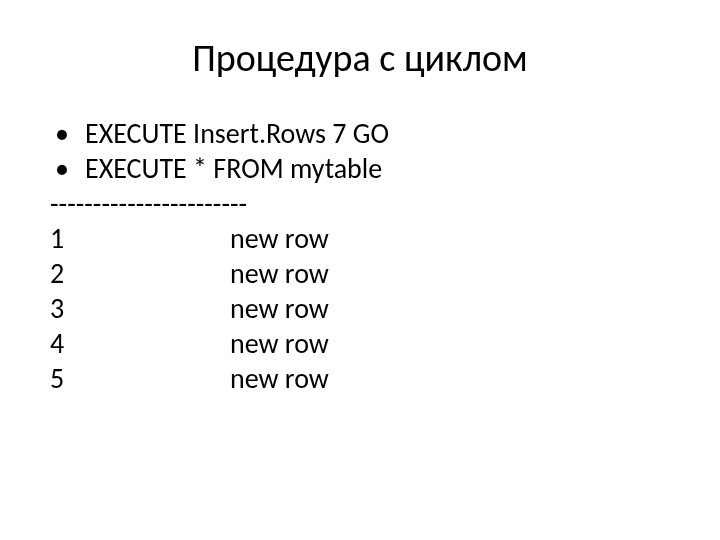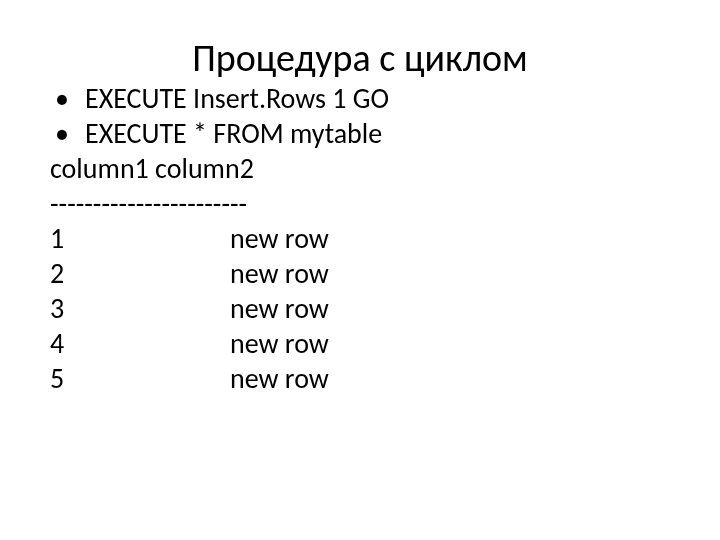--- a/index.html
+++ b/index.html
@@ -12,20 +12,21 @@
       height: 540px;
       background: #ffffff;
       font-family: Calibri, Arial, sans-serif;
       color: #000000;
       padding: 30px 50px;
     }
     .title {
       font-size: 38px;
       font-weight: 400;
       text-align: center;
+      margin-bottom: 35px;
       margin-top: 5px;
     }
     .content {
       font-size: 28px;
       line-height: 1.25;
     }
     .bullet-item {
       display: flex;
       align-items: flex-start;
     }
@@ -47,27 +48,26 @@
     }
   </style>
 </head>
 <body>
 
 <h1 class="title">Процедура с циклом</h1>
 
 <div class="content">
   <div class="bullet-item">
     <span class="bullet">•</span>
-    <span>EXECUTE Insert.Rows 1 GO</span>
+    <span>EXECUTE Insert.Rows 7 GO</span>
   </div>
   <div class="bullet-item">
     <span class="bullet">•</span>
     <span>EXECUTE * FROM mytable</span>
   </div>
-  <div class="plain-line">column1 column2</div>
   <div class="plain-line">-----------------------</div>
   <div class="row-line">
     <span class="col1">1</span>
     <span>new row</span>
   </div>
   <div class="row-line">
     <span class="col1">2</span>
     <span>new row</span>
   </div>
   <div class="row-line">

